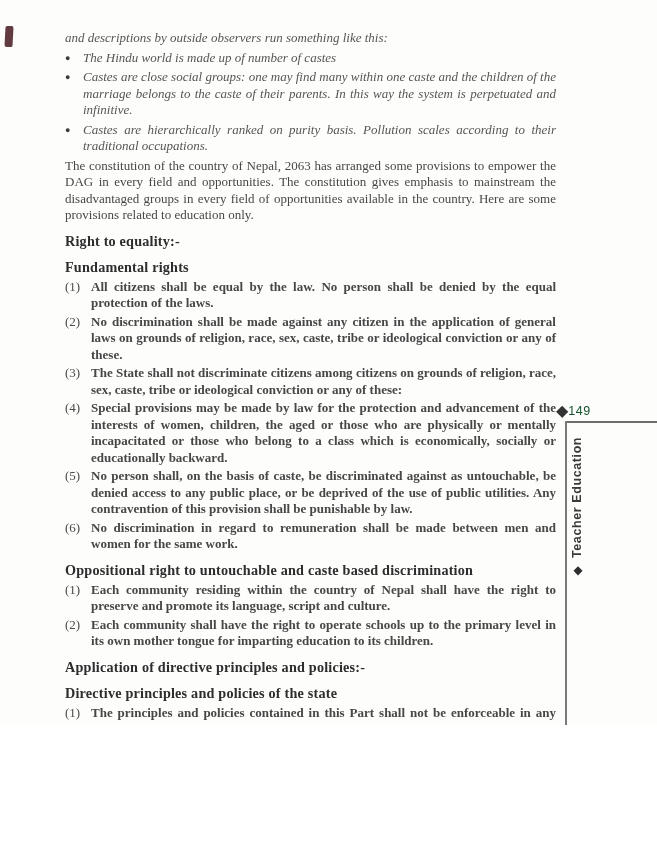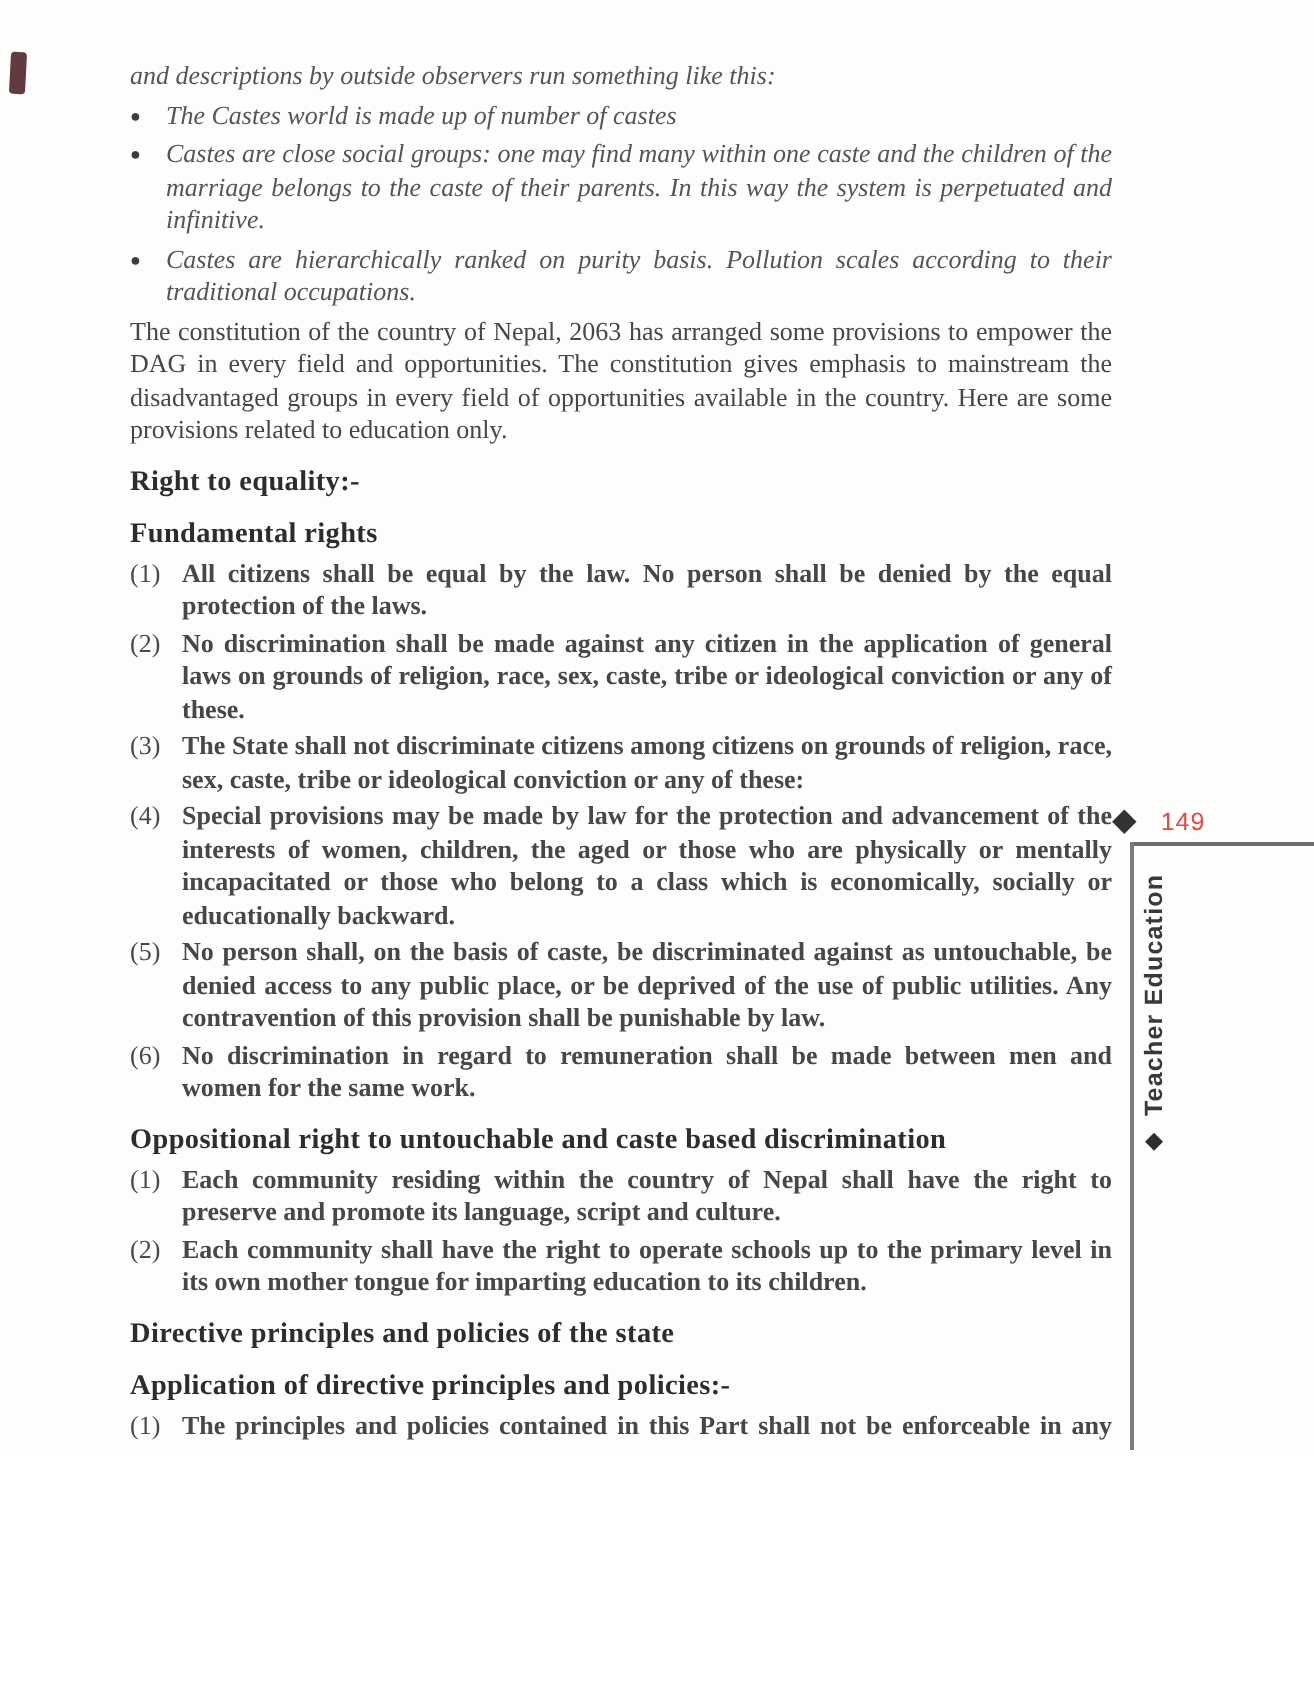--- a/index.html
+++ b/index.html
@@ -31,21 +31,21 @@
   .para{margin:2px 0;}
   .numitem{display:flex;margin:0 0 2px 0;}
   .numitem .nmark{flex:0 0 26px;color:#4a4a4a;}
   .numitem .ntxt{flex:1;font-weight:bold;}
   
   .pagenum-block{
     position:absolute;left:556px;top:403px;display:flex;align-items:center;
     font-family:"Liberation Sans", sans-serif;
   }
   .pn-diamond{font-size:16px;color:#333;line-height:16px;}
-  .pn-num{margin-left:12px;font-size:12.5px;color:#ef4444;letter-spacing:.5px;}
+  .pn-num{margin-left:0;font-size:12.5px;color:#14532d;letter-spacing:.5px;}
   .pn-hline{position:absolute;left:566px;top:421px;width:91px;height:2px;background:#6e6e6e;}
   .side-vline{position:absolute;left:565px;top:421px;width:2px;height:426px;background:#7a7a7a;}
   .side-label{
     position:absolute;left:570px;top:428px;height:150px;
     writing-mode:vertical-rl;transform:rotate(180deg);
     font-family:"Liberation Sans", sans-serif;font-weight:bold;
     font-size:12.5px;color:#3a3a3a;letter-spacing:.6px;
     display:flex;align-items:center;
   }
   .side-label .sl-diamond{font-size:11px;margin-bottom:6px;color:#2f2f2f;}
@@ -61,21 +61,21 @@
 <body>
 
 <div class="page">
 
   <div class="scan-mark"></div>
 
   <div class="content">
       <p class="lead">and descriptions by outside observers run something like this:</p>
       <div class="bul">
         <span class="dot">●</span>
-        <span class="btxt">The Castes world is made up of number of castes</span>
+        <span class="btxt">The Hindu world is made up of number of castes</span>
       </div>
       <div class="bul">
         <span class="dot">●</span>
         <span class="btxt">Castes are close social groups: one may find many within one caste and the children of the marriage belongs to the caste of their parents. In this way the system is perpetuated and infinitive.</span>
       </div>
       <div class="bul">
         <span class="dot">●</span>
         <span class="btxt">Castes are hierarchically ranked on purity basis. Pollution scales according to their traditional occupations.</span>
       </div>
       <p class="para">The constitution of the country of Nepal, 2063 has arranged some provisions to empower the DAG in every field and opportunities. The constitution gives emphasis to mainstream the disadvantaged groups in every field of opportunities available in the country. Here are some provisions related to education only.</p>
@@ -107,22 +107,22 @@
       </div>
       <h3 class="hd">Oppositional right to untouchable and caste based discrimination</h3>
       <div class="numitem">
         <span class="nmark">(1)</span>
         <span class="ntxt">Each community residing within the country of Nepal shall have the right to preserve and promote its language, script and culture.</span>
       </div>
       <div class="numitem">
         <span class="nmark">(2)</span>
         <span class="ntxt">Each community shall have the right to operate schools up to the primary level in its own mother tongue for imparting education to its children.</span>
       </div>
+      <h3 class="hd">Application of directive principles and policies:-</h3>
       <h3 class="hd">Directive principles and policies of the state</h3>
-      <h3 class="hd">Application of directive principles and policies:-</h3>
       <div class="numitem">
         <span class="nmark">(1)</span>
         <span class="ntxt">The principles and policies contained in this Part shall not be enforceable in any court.</span>
       </div>
       <div class="numitem">
         <span class="nmark">(2)</span>
         <span class="ntxt">The principles and policies contained in this Part shall be fundamental to the activities</span>
       </div>
     </div>
 

